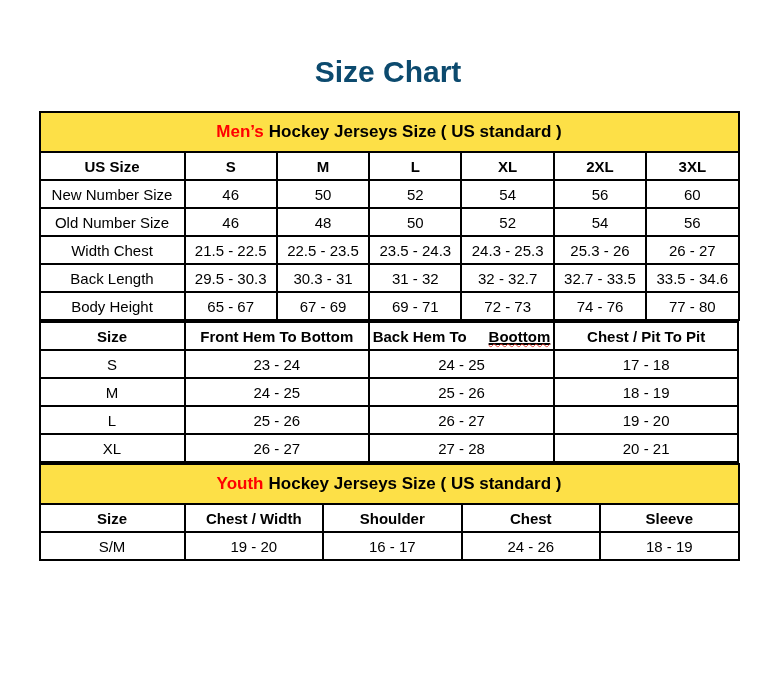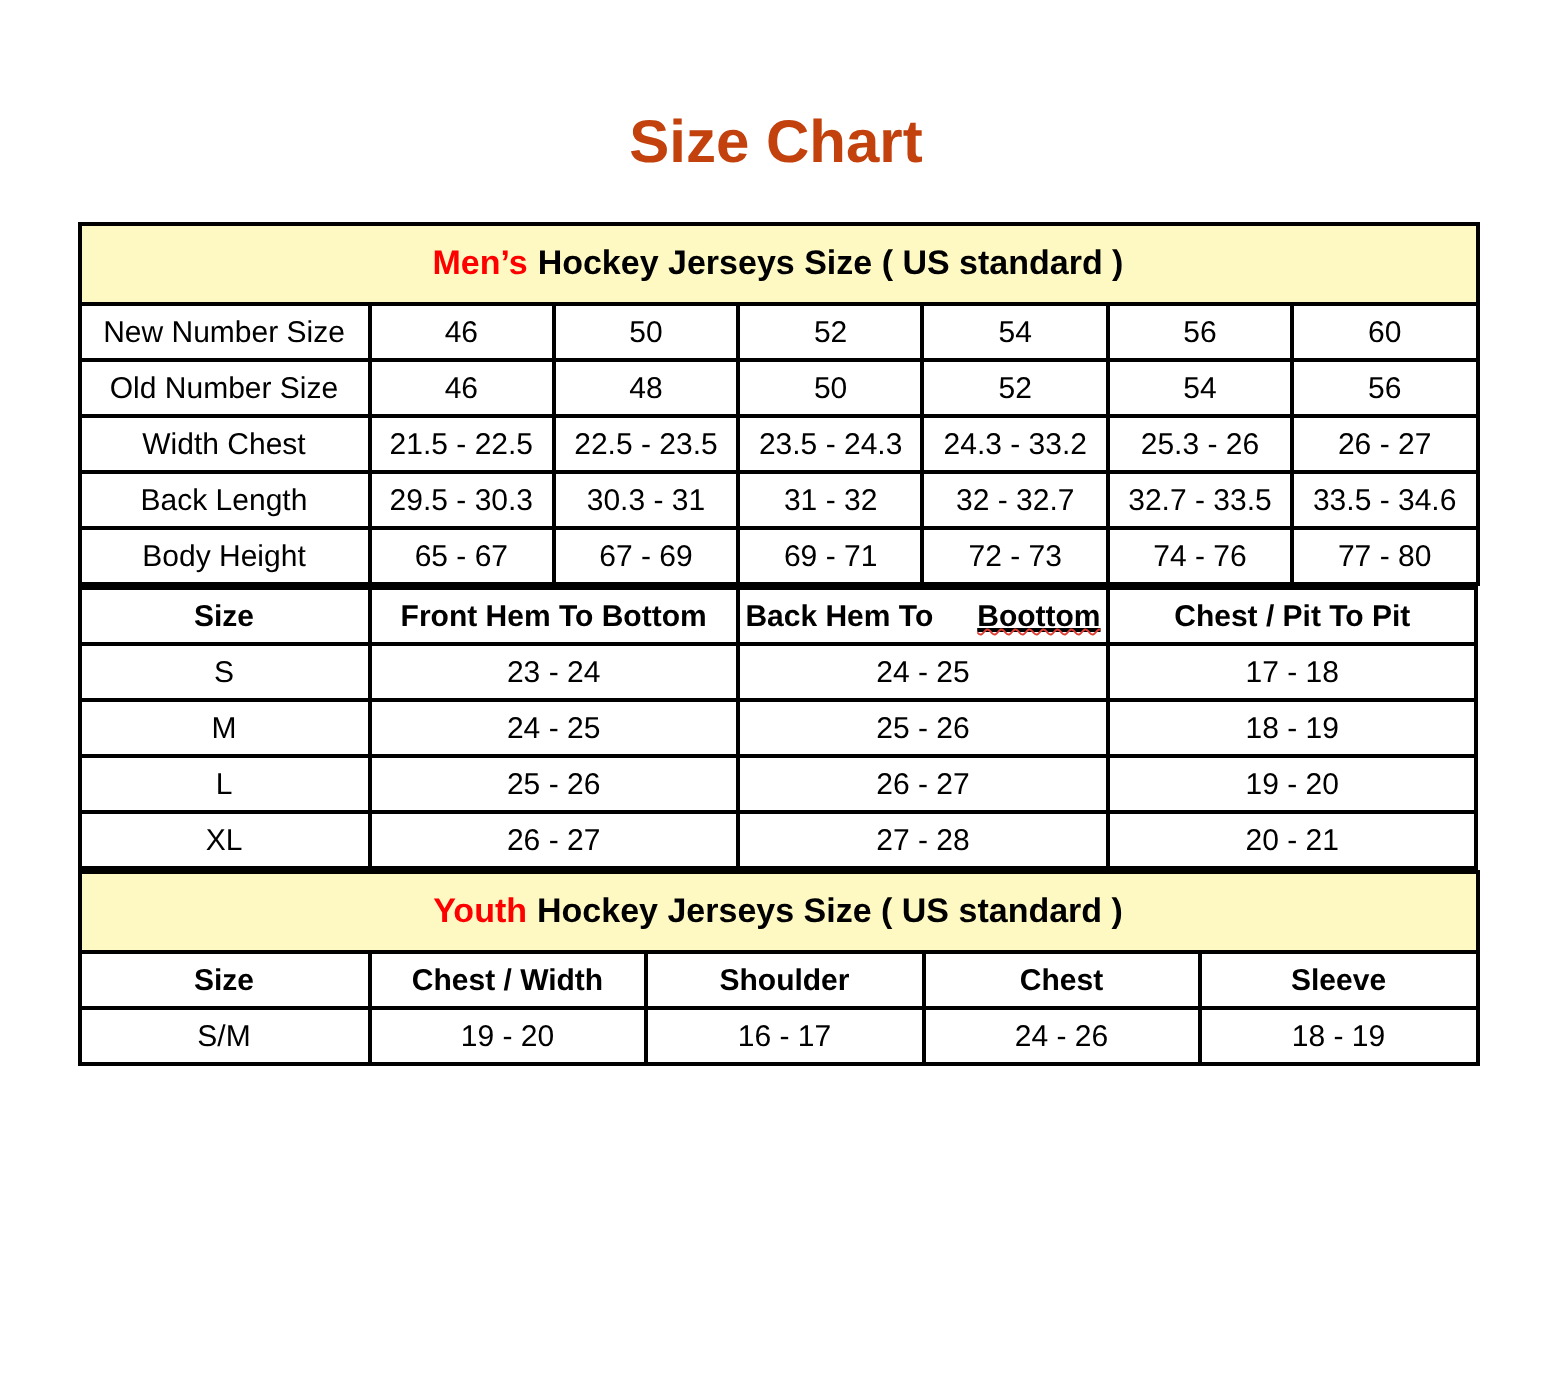--- a/index.html
+++ b/index.html
@@ -10,21 +10,21 @@
     height: 692px;
     font-family: "Liberation Sans", sans-serif;
     color: #000000;
     overflow: hidden;
   }
   .page-title {
     margin: 55px 0 0 0;
     text-align: center;
     font-size: 30px;
     font-weight: 700;
-    color: #c2410c;
+    color: #0c4a6e;
     letter-spacing: 0px;
   }
   .chart-wrap {
     width: 699px;
     margin: 22px auto 0 auto;
   }
   table.sizes {
     border-collapse: collapse;
     table-layout: fixed;
     width: 699px;
@@ -34,21 +34,21 @@
     text-align: center;
     vertical-align: middle;
     font-size: 15px;
     font-weight: 400;
     padding: 0 2px;
     height: 26px;
     overflow: hidden;
     white-space: nowrap;
   }
   tr.band td {
-    background: #fef9c3;
+    background: #fde047;
     height: 38px;
     font-size: 17px;
     font-weight: 700;
   }
   .band .hl {
     color: #FF0000;
     margin-right: 5px;
   }
   tr.hdr td, td.lbl-b {
     font-weight: 700;
@@ -79,20 +79,29 @@
       <col style="width:92.33px">
         <col style="width:92.33px">
         <col style="width:92.33px">
       <col style="width:92.33px">
         <col style="width:92.33px">
         <col style="width:92.33px">
     </colgroup>
     <tbody>
         <tr class="band">
       <td colspan="7"><span class="hl">Men’s</span><span>Hockey Jerseys Size ( US standard )</span></td>
+    </tr>
+    <tr class="hdr">
+      <td>US Size</td>
+      <td>S</td>
+      <td>M</td>
+      <td>L</td>
+      <td>XL</td>
+      <td>2XL</td>
+      <td>3XL</td>
     </tr>
     <tr>
       <td class="lbl">New Number Size</td>
       <td>46</td>
       <td>50</td>
       <td>52</td>
       <td>54</td>
       <td>56</td>
       <td>60</td>
     </tr>
@@ -103,21 +112,21 @@
       <td>50</td>
       <td>52</td>
       <td>54</td>
       <td>56</td>
     </tr>
     <tr>
       <td class="lbl">Width Chest</td>
       <td>21.5 - 22.5</td>
       <td>22.5 - 23.5</td>
       <td>23.5 - 24.3</td>
-      <td>24.3 - 33.2</td>
+      <td>24.3 - 25.3</td>
       <td>25.3 - 26</td>
       <td>26 - 27</td>
     </tr>
     <tr>
       <td class="lbl">Back Length</td>
       <td>29.5 - 30.3</td>
       <td>30.3 - 31</td>
       <td>31 - 32</td>
       <td>32 - 32.7</td>
       <td>32.7 - 33.5</td>

